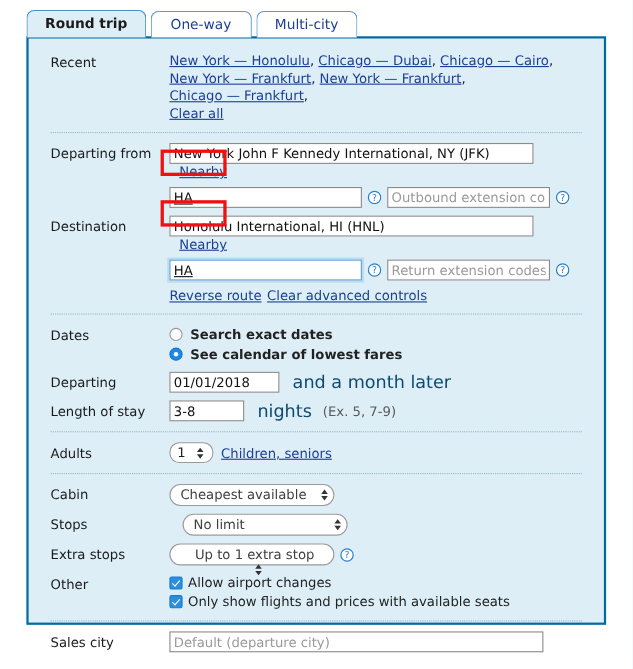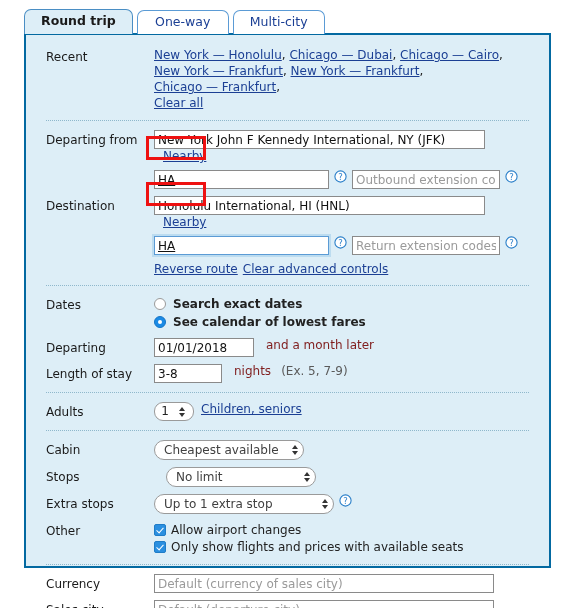--- a/index.html
+++ b/index.html
@@ -75,21 +75,21 @@
     width: 108px;
     flex: 0 0 108px;
     padding-top: 3px;
     font-size: 12px;
     color: #1a1a1a;
     line-height: 15px;
   }
   .row-field {
     flex: 1 1 auto;
     display: flex;
-    align-items: flex-start;
+    align-items: center;
     flex-wrap: wrap;
     min-width: 0;
   }
 
   .sep {
     border-top: 1px dotted #8fb8cc;
     margin: 9px 0 9px 0;
     height: 0;
   }
 
@@ -237,41 +237,41 @@
     margin-bottom: 2px;
   }
   .ar-dn {
     width: 0; height: 0;
     border-left: 3.5px solid transparent;
     border-right: 3.5px solid transparent;
     border-top: 4px solid #333333;
   }
   .w-sel1 { width: 150px; }
   .w-sel2 { width: 150px; margin-left: 12px; }
-  .w-sel3 { width: 180px; }
+  .w-sel3 { width: 150px; flex-direction: column; }
 
   
   .stepper {
     box-sizing: border-box;
     height: 19px;
     width: 40px;
     border: 1px solid #9a9a9a;
     border-radius: 9px;
     background: #ffffff;
     display: flex;
     align-items: center;
     justify-content: center;
     font-size: 12px;
     padding: 0 4px;
     cursor: pointer;
   }
   .stepper .val { margin-right: 3px; line-height: 17px; }
 
   .muted { color: #5a5a5a; }
-  .inline-txt { font-size: 12px; color: #7f1d1d; }
+  .inline-txt { font-size: 16px; color: #0c4a6e; }
 
   
   .annot {
     position: absolute;
     border: 3px solid #ee1111;
     box-sizing: border-box;
     pointer-events: none;
     z-index: 5;
   }
   #annot-1 { left: 146px; top: 136px; width: 60px; height: 24px; }
@@ -476,26 +476,20 @@
         </div>
         <div class="check-line">
           <span class="cbox"></span>
           <span>Only show flights and prices with available seats</span>
         </div>
       </div>
     </div>
 
     <div class="sep"></div>
 
-    <div class="row">
-      <div class="row-label">Currency</div>
-      <div class="row-field">
-        <input class="txt w-wide" type="text" placeholder="Default (currency of sales city)" style="">
-      </div>
-    </div>
 
     <div class="row">
       <div class="row-label">Sales city</div>
       <div class="row-field">
         <input class="txt w-wide" type="text" placeholder="Default (departure city)" style="">
       </div>
     </div>
 
   </div>
 

